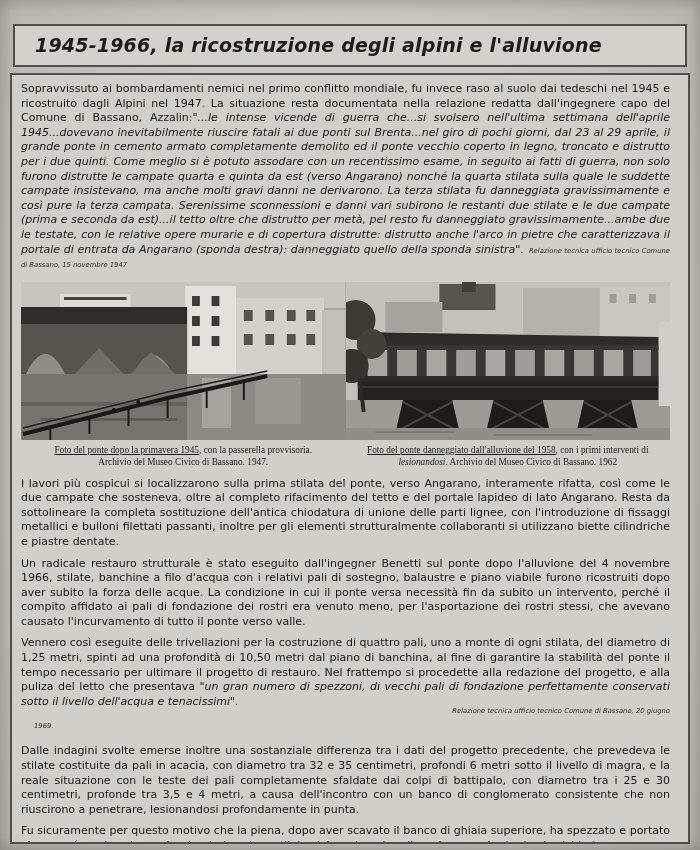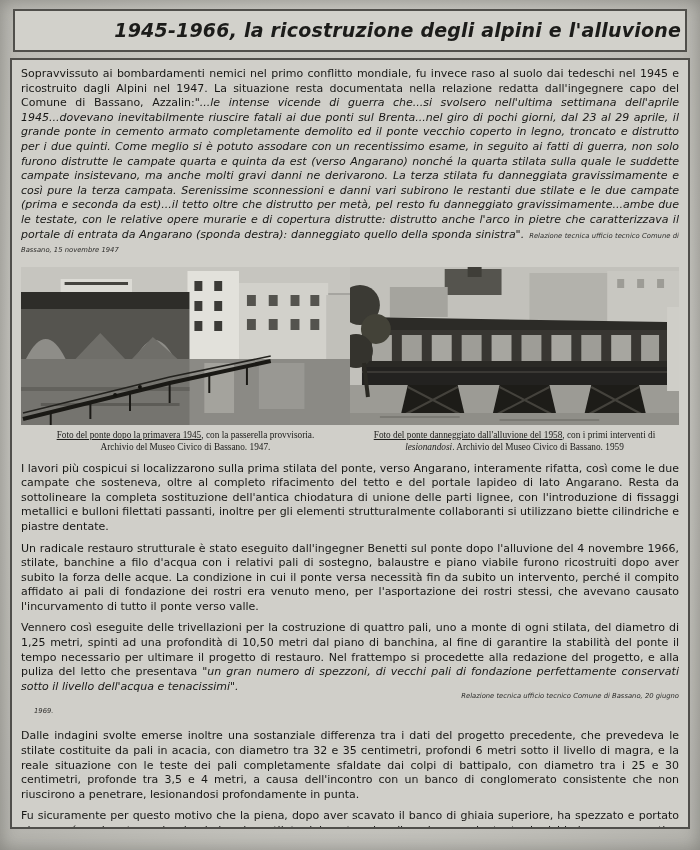--- a/index.html
+++ b/index.html
@@ -10,40 +10,40 @@
     color:#161614;
     overflow:hidden;
   }
   .page{
     position:relative;width:700px;height:850px;
     background:radial-gradient(ellipse at 50% 45%, #d0cfc9 0%, #c9c8c2 55%, #b4b3ad 100%);
     box-shadow:inset 0 0 18px rgba(40,40,35,.35);
     overflow:hidden;
   }
   .title-box{
-    margin:9px 13px 0 13px;
+    margin:24px 13px 0 13px;
     border:2px solid #504f4b;
     background:#d2d1cb;
-    text-align:right;
-    padding:8px 4px 9px 8px;
+    text-align:left;
+    padding:8px 4px 9px 20px;
   }
   .title-box h1{
     margin:0;
     font-size:19px;
     font-weight:bold;
     font-style:italic;
     letter-spacing:.2px;
     color:#1c1c1a;
   }
   .main-box{
     margin:6px 10px 0 10px;
     border:2px solid #504f4b;
     background:#d0cfc9;
     height:752px;
-    padding:7px 9px 8px 9px;
+    padding:7px 18px 8px 9px;
     overflow:hidden;
   }
   .para{
     margin:0 0 7px 0;
     font-size:11px;
     line-height:14.6px;
     text-align:justify;
     color:#181816;
   }
   .it{font-style:italic;}
@@ -184,21 +184,21 @@
             <rect x="0" y="146" width="330" height="12" fill="#8f8e88"></rect>
             <rect x="30" y="149" width="80" height="2" fill="#7b7a74"></rect>
             <rect x="150" y="152" width="100" height="2" fill="#7b7a74"></rect>
             <circle cx="10" cy="38" r="20" fill="#3b3a34"></circle>
             <circle cx="26" cy="62" r="15" fill="#434238"></circle>
             <circle cx="6" cy="84" r="17" fill="#34332d"></circle>
             <line x1="14" y1="96" x2="18" y2="130" stroke="#2a2923" stroke-width="4"></line>
             <rect x="318" y="40" width="12" height="84" fill="#cfcec8"></rect>
           </svg>
         </div>
-        <figcaption><span class="u">Foto del ponte danneggiato dall'alluvione del 1958</span><span>, con i primi interventi di</span><br><span class="it">lesionandosi</span><span>. Archivio del Museo Civico di Bassano. 1959</span></figcaption>
+        <figcaption><span class="u">Foto del ponte danneggiato dall'alluvione del 1958</span><span>, con i primi interventi di</span><br><span class="it">lesionandosi</span><span>. Archivio del Museo Civico di Bassano. 1962</span></figcaption>
       </figure>
 
     </div>
 
     <p class="para">I lavori più cospicui si localizzarono sulla prima stilata del ponte, verso Angarano, interamente rifatta, così come le due campate che sosteneva, oltre al completo rifacimento del tetto e del portale lapideo di lato Angarano. Resta da sottolineare la completa sostituzione dell'antica chiodatura di unione delle parti lignee, con l'introduzione di fissaggi metallici e bulloni filettati passanti, inoltre per gli elementi strutturalmente collaboranti si utilizzano biette cilindriche e piastre dentate.</p>
 
     <p class="para">Un radicale restauro strutturale è stato eseguito dall'ingegner Benetti sul ponte dopo l'alluvione del 4 novembre 1966, stilate, banchine a filo d'acqua con i relativi pali di sostegno, balaustre e piano viabile furono ricostruiti dopo aver subito la forza delle acque. La condizione in cui il ponte versa necessità fin da subito un intervento, perché il compito affidato ai pali di fondazione dei rostri era venuto meno, per l'asportazione dei rostri stessi, che avevano causato l'incurvamento di tutto il ponte verso valle.</p>
 
     <p class="para"><span>Vennero così eseguite delle trivellazioni per la costruzione di quattro pali, uno a monte di ogni stilata, del diametro di 1,25 metri, spinti ad una profondità di 10,50 metri dal piano di banchina, al fine di garantire la stabilità del ponte il tempo necessario per ultimare il progetto di restauro. Nel frattempo si procedette alla redazione del progetto, e alla puliza del letto che presentava </span><span class="it">"un gran numero di spezzoni, di vecchi pali di fondazione perfettamente conservati sotto il livello dell'acqua e tenacissimi".</span><span class="cite fr">Relazione tecnica ufficio tecnico Comune di Bassano, 20 giugno</span><span class="cite block">1969.</span></p>
 

